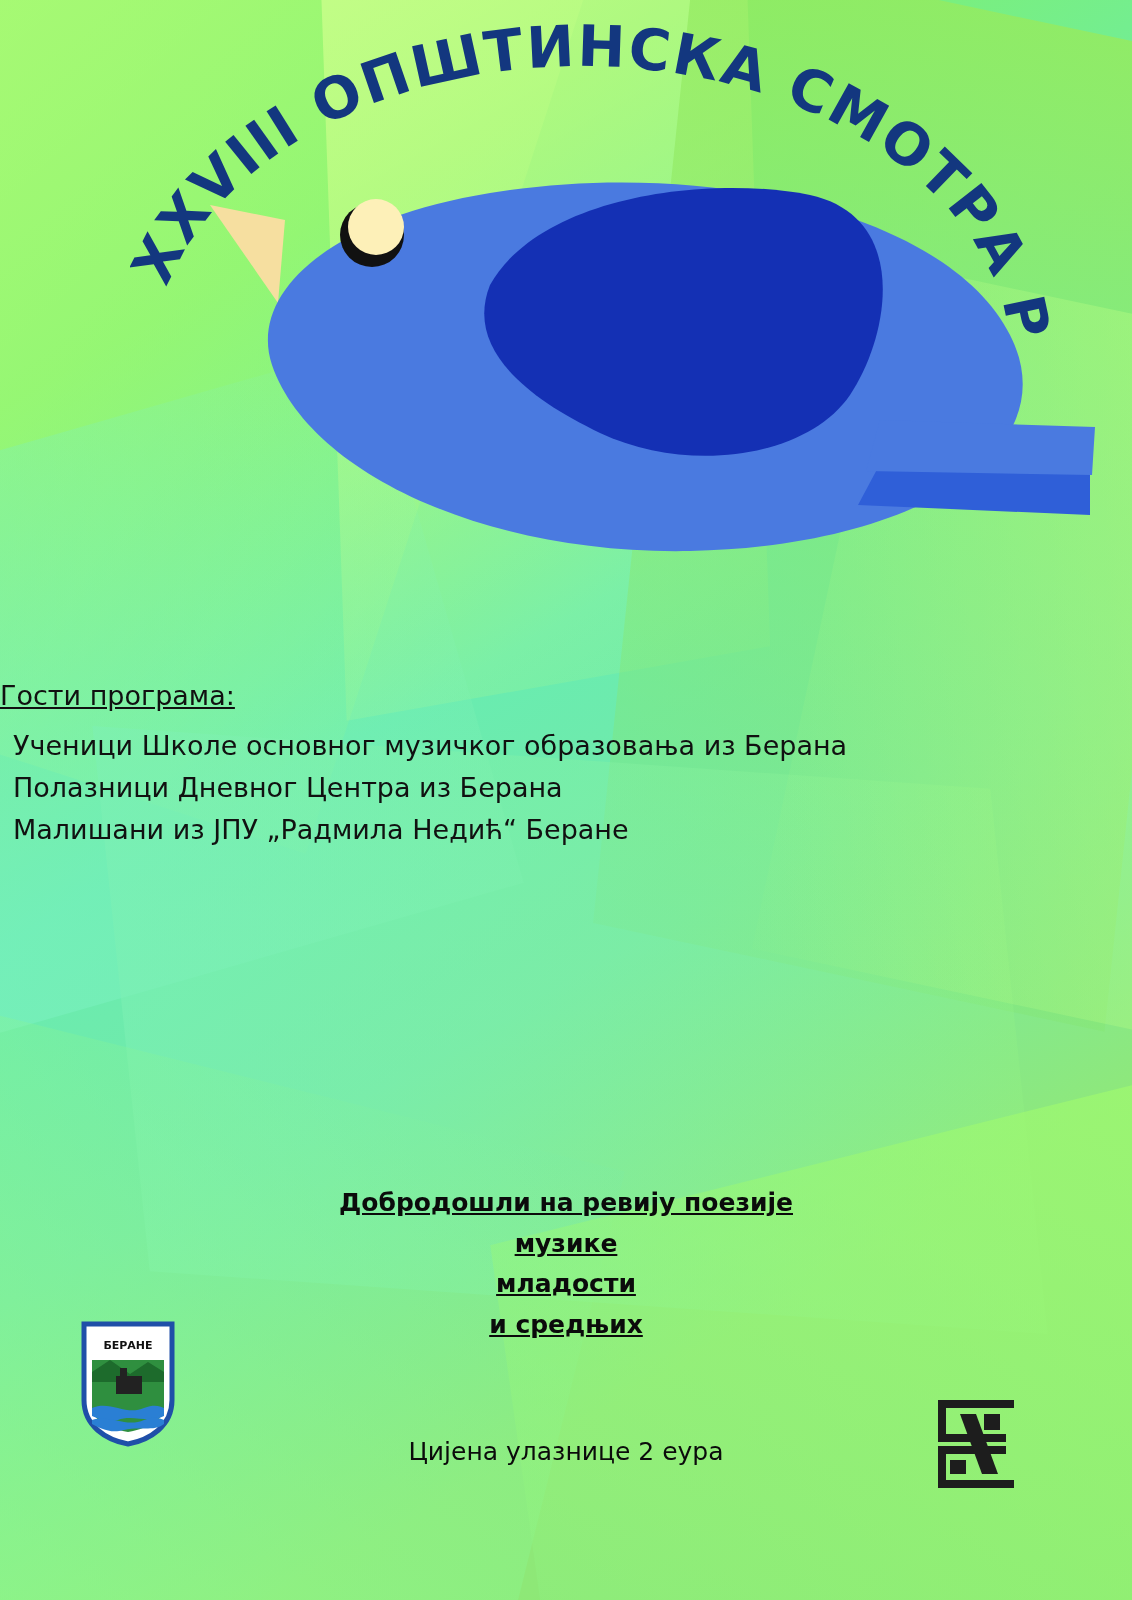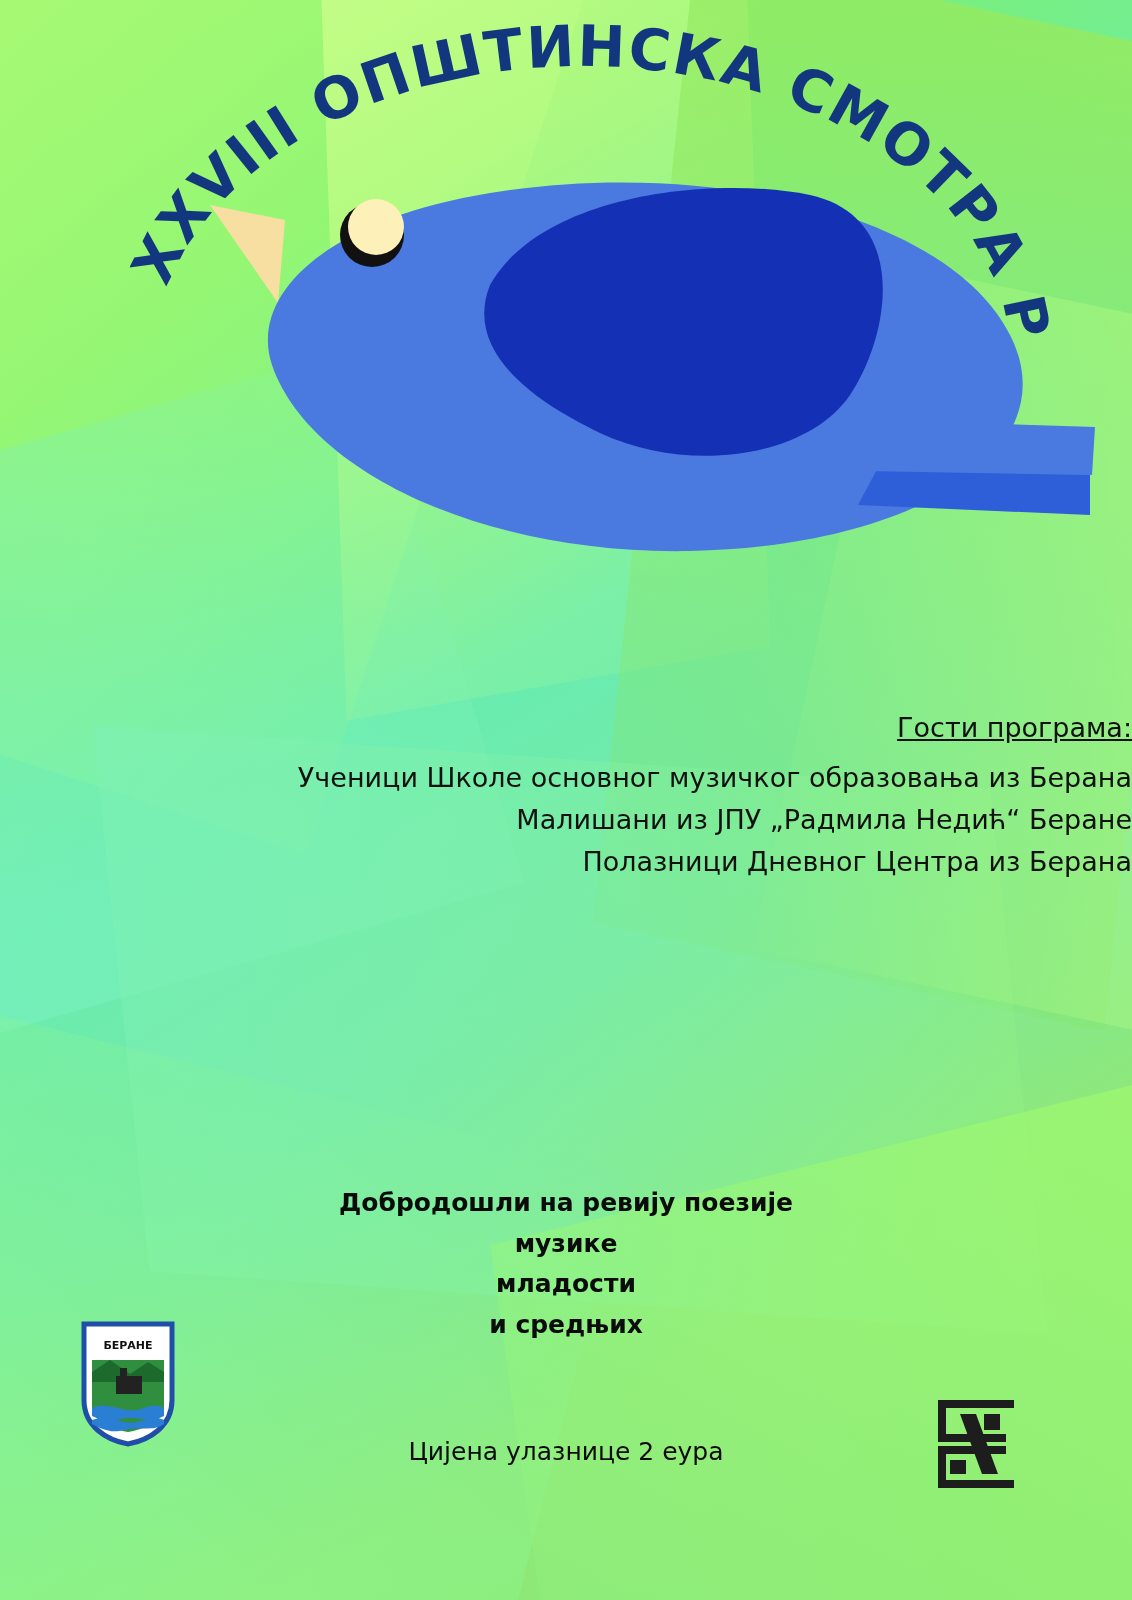--- a/index.html
+++ b/index.html
@@ -108,25 +108,24 @@
     top: 603px;
     left: 0; right: 0;
     text-align: center;
     font-size: 26.5px;
     font-weight: bold;
     color: #0d0d0d;
   }
 
   .guests {
     position: absolute;
-    top: 712px;
-    left: 0; right: 0;
-    text-align: right;
+    top: 680px;
+    left: 0; right: 0;
+    text-align: left;
     color: #111;
-    padding-left: 40px;
   }
   .guests-title {
     font-size: 27px;
     text-decoration: underline;
     margin-bottom: 14px;
   }
   .guests-item {
     font-size: 27px;
     line-height: 1.55;
     margin-left: 13px;
@@ -145,20 +144,21 @@
 
   .welcome {
     position: absolute;
     top: 1183px;
     left: 0; right: 0;
     text-align: center;
     color: #0b0b0b;
     font-weight: bold;
     font-size: 25px;
     line-height: 1.62;
+    text-decoration: underline;
   }
 
   .price {
     position: absolute;
     top: 1437px;
     left: 0; right: 0;
     text-align: center;
     color: #0b0b0b;
     font-weight: normal;
     font-size: 25px;
@@ -224,22 +224,22 @@
 
       <circle cx="182" cy="60" r="32" fill="#111111"></circle>
       <circle cx="186" cy="52" r="28" fill="#fdf0b8"></circle>
     </svg>
   </div>
 
 
   <div class="guests">
     <div class="guests-title">Гости програма:</div>
     <div class="guests-item">Ученици Школе основног музичког образовања из Берана</div>
+    <div class="guests-item">Полазници Дневног Центра из Берана</div>
     <div class="guests-item">Малишани из ЈПУ „Радмила Недић“ Беране</div>
-    <div class="guests-item">Полазници Дневног Центра из Берана</div>
   </div>
 
 
   <div class="welcome">
     <div>Добродошли на ревију поезије</div>
     <div>музике</div>
     <div>младости</div>
     <div>и средњих</div>
   </div>
 

